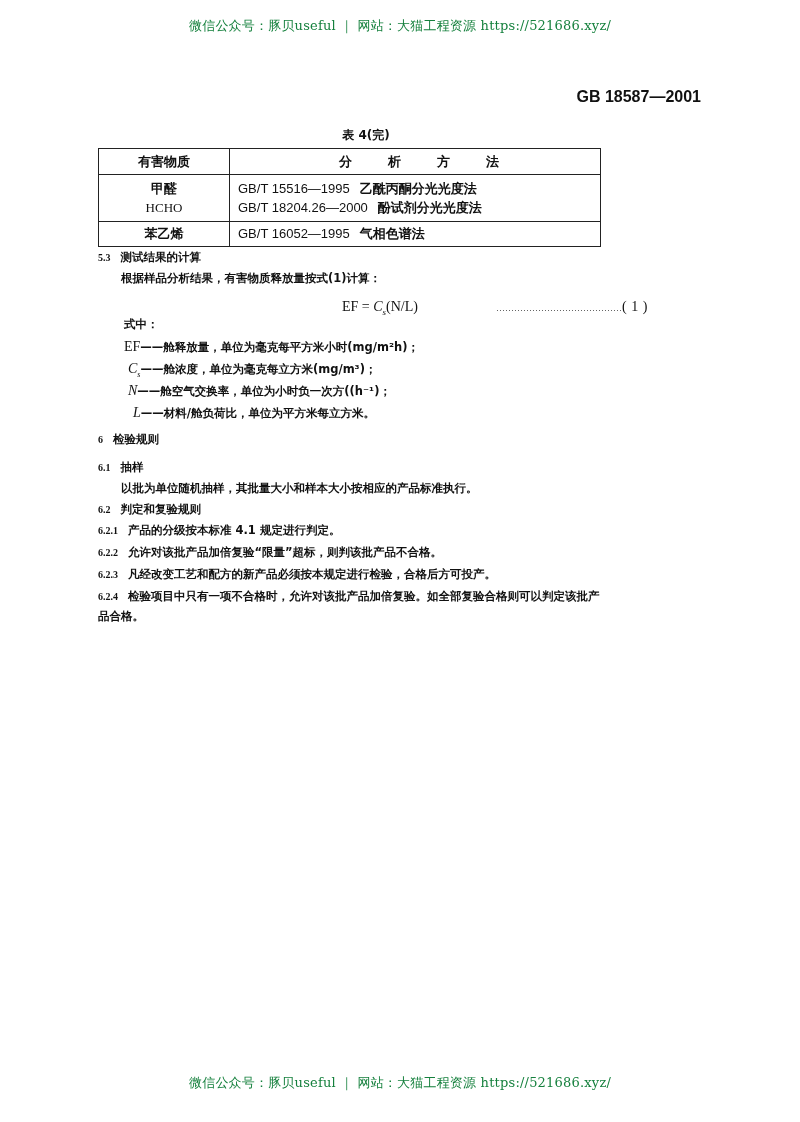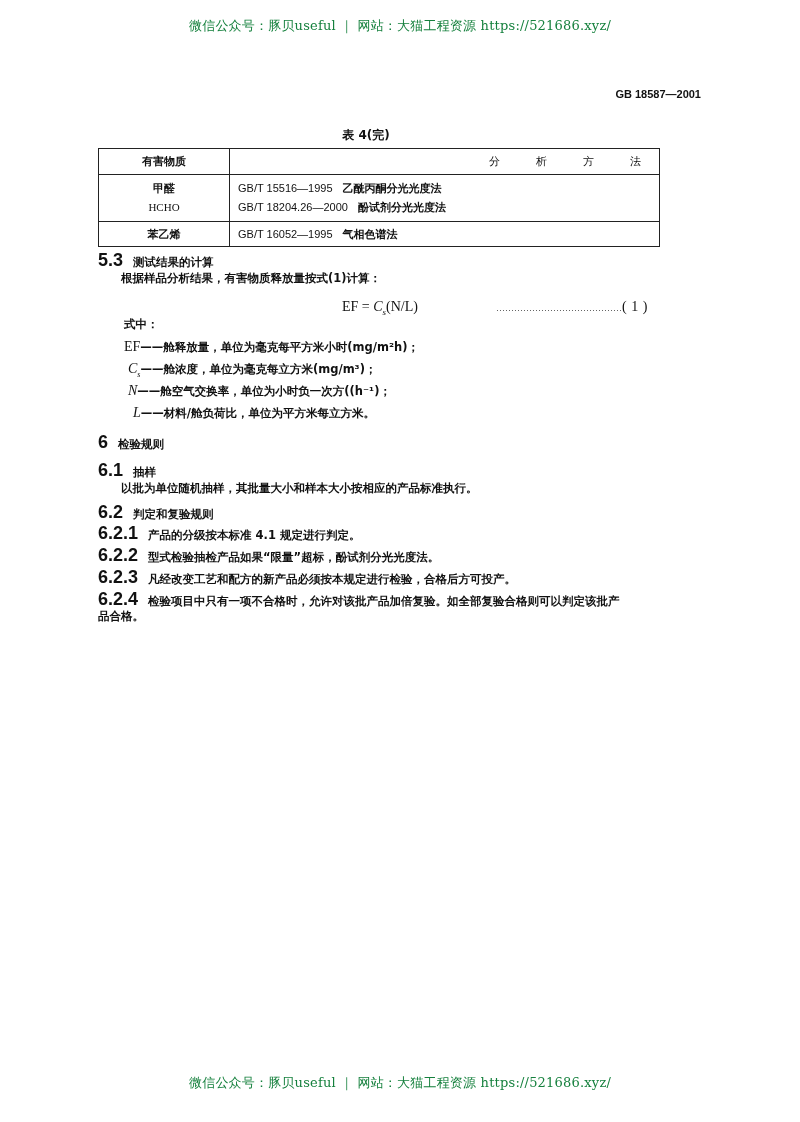--- a/index.html
+++ b/index.html
@@ -3,40 +3,40 @@
 <meta charset="utf-8">
 <style>
   html, body { margin:0; padding:0; background:#ffffff; }
   body { width:800px; height:1122px; position:relative; overflow:hidden;
          font-family:"DejaVu Serif","Liberation Serif",serif; color:#111; }
   .watermark { position:absolute; left:0; width:800px; text-align:center;
                font-size:13px; color:#15803d; font-family:"DejaVu Serif","Liberation Serif",serif; letter-spacing:0.2px; }
   .wm-top { top:17px; }
   .wm-bottom { top:1074px; }
   .std-no { position:absolute; top:88px; right:99px; font-family:"Liberation Sans","DejaVu Sans",sans-serif;
-            font-weight:bold; font-size:11px; }
+            font-weight:bold; font-size:16px; }
   .table-title { position:absolute; top:127px; left:0; width:732px; text-align:center;
                  font-weight:bold; font-size:12px; font-family:"DejaVu Sans",sans-serif; }
-  table.t4 { position:absolute; top:148px; left:98px; width:562px; border-collapse:collapse;
-             font-size:11px; }
+  table.t4 { position:absolute; top:148px; left:98px; width:503px; border-collapse:collapse;
+             font-size:13px; }
   table.t4 td { border:1.5px solid #222; padding:0; vertical-align:middle; }
   table.t4 td.c1 { width:130px; text-align:center; font-family:"DejaVu Sans",sans-serif; font-weight:bold; }
   table.t4 td.c2 { padding-left:8px; }
   .hdr td { height:25px; }
-  .hdr .c2 { text-align:right; font-weight:normal; font-family:"DejaVu Sans",sans-serif; letter-spacing:0; }
+  .hdr .c2 { text-align:center; font-weight:bold; font-family:"DejaVu Sans",sans-serif; letter-spacing:0; }
   .hdr .c2 span { display:inline-block; margin:0 18px; }
   .r1 td { height:46px; }
   .r2 td { height:24px; }
   .line { line-height:19px; }
   .std { font-family:Liberation Sans, sans-serif; }
   .mname { font-family:"DejaVu Sans",sans-serif; font-weight:bold; margin-left:10px; }
   .hcho { font-family:"Liberation Serif",serif; font-weight:normal; }
   .blk { position:absolute; left:98px; font-size:12px; }
   .h { font-family:"DejaVu Sans",sans-serif; font-weight:bold; font-size:11.5px; }
-  .h .num { font-family:Liberation Sans, sans-serif; font-size:18px; margin-right:10px; }
+  .h .num { font-family:Liberation Serif, serif; font-size:10px; margin-right:10px; }
   .p { font-family:"DejaVu Sans",sans-serif; font-weight:bold; font-size:11.5px; }
   .formula { position:absolute; top:299px; font-family:"Liberation Serif",serif; font-size:14px; }
   .formula-left { left:342px; }
   .formula-right { left:496px; letter-spacing:0.5px; }
   .sym { font-family:"Liberation Serif",serif; font-size:14px; font-weight:normal; display:inline-block; }
   i { font-style:italic; }
 </style>
 </head>
 <body>
 
@@ -110,21 +110,21 @@
 <div class="blk p" style="top:481px; left:121px;">以批为单位随机抽样，其批量大小和样本大小按相应的产品标准执行。</div>
 
 <div class="blk h" style="top:502px;">
   <span class="num">6.2</span><span>判定和复验规则</span>
 </div>
 
 <div class="blk p" style="top:523px;">
   <span class="h"><span class="num">6.2.1</span></span><span>产品的分级按本标准 4.1 规定进行判定。</span>
 </div>
 <div class="blk p" style="top:545px;">
-  <span class="h"><span class="num">6.2.2</span></span><span>型式检验抽检产品如果“限量”超标，酚试剂分光光度法。</span>
+  <span class="h"><span class="num">6.2.2</span></span><span>允许对该批产品加倍复验“限量”超标，则判该批产品不合格。</span>
 </div>
 <div class="blk p" style="top:567px;">
   <span class="h"><span class="num">6.2.3</span></span><span>凡经改变工艺和配方的新产品必须按本规定进行检验，合格后方可投产。</span>
 </div>
 <div class="blk p" style="top:589px;">
   <span class="h"><span class="num">6.2.4</span></span><span>检验项目中只有一项不合格时，允许对该批产品加倍复验。如全部复验合格则可以判定该批产</span>
 </div>
 <div class="blk p" style="top:609px;">品合格。</div>
 
 <div class="watermark wm-bottom">微信公众号：豚贝useful ｜ 网站：大猫工程资源 https://521686.xyz/</div>

